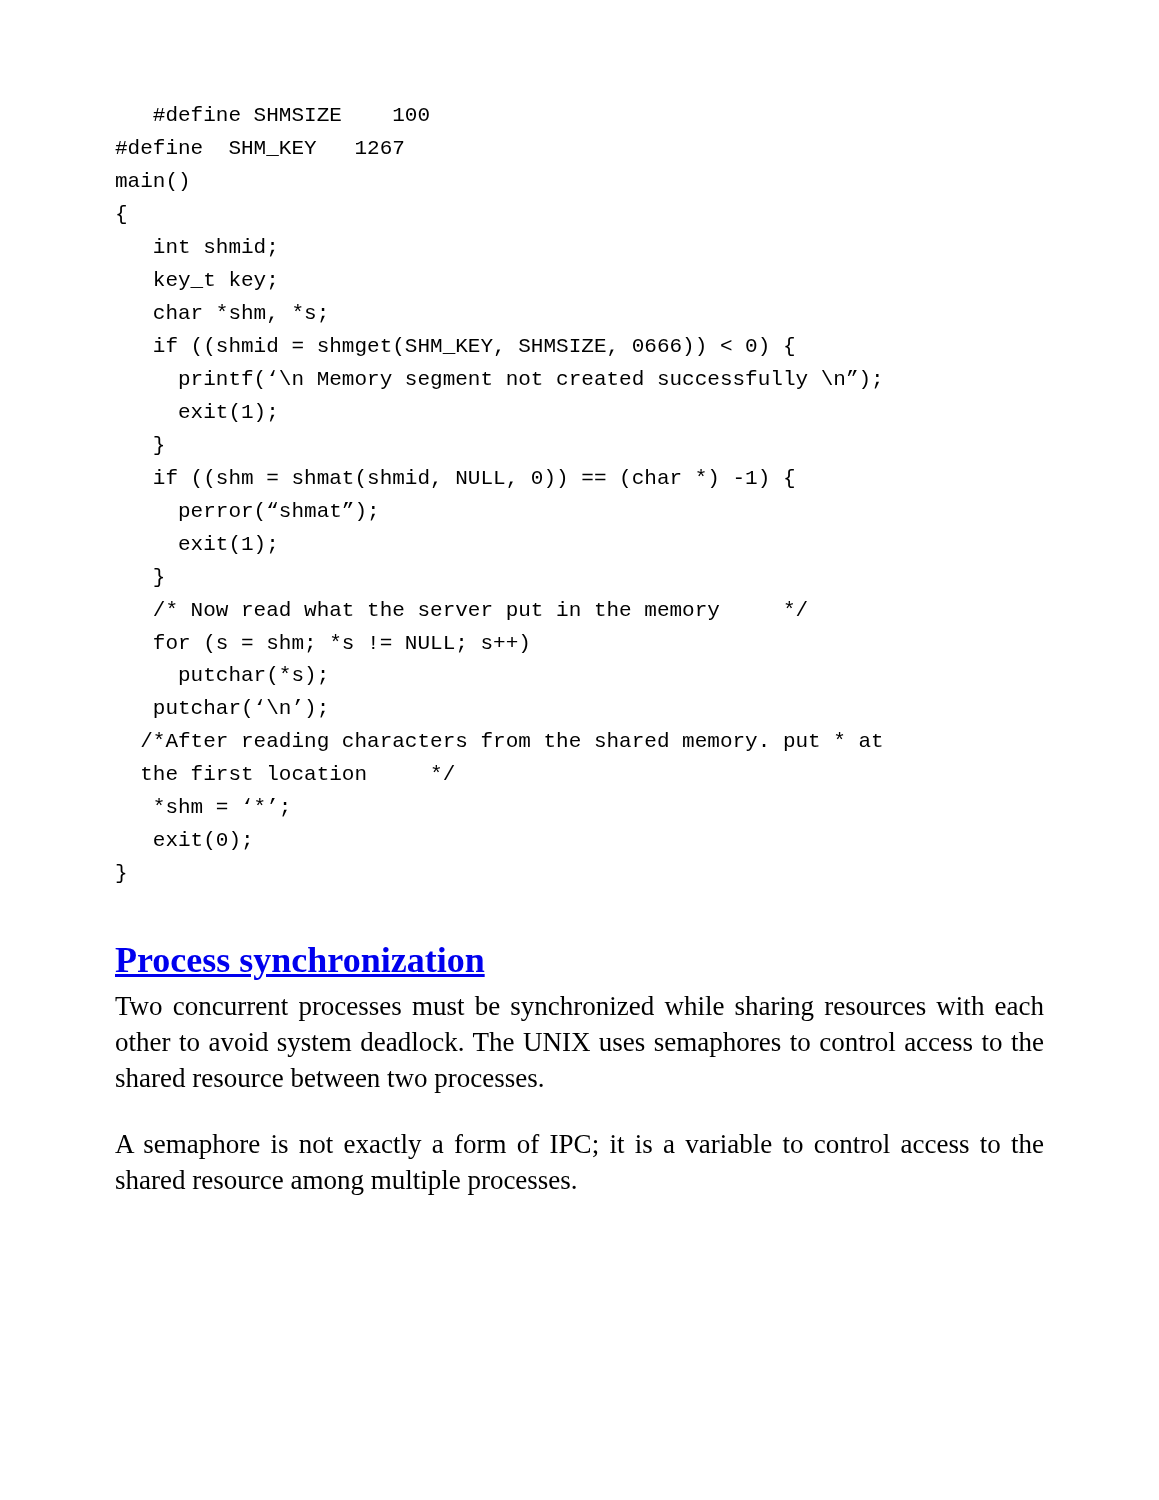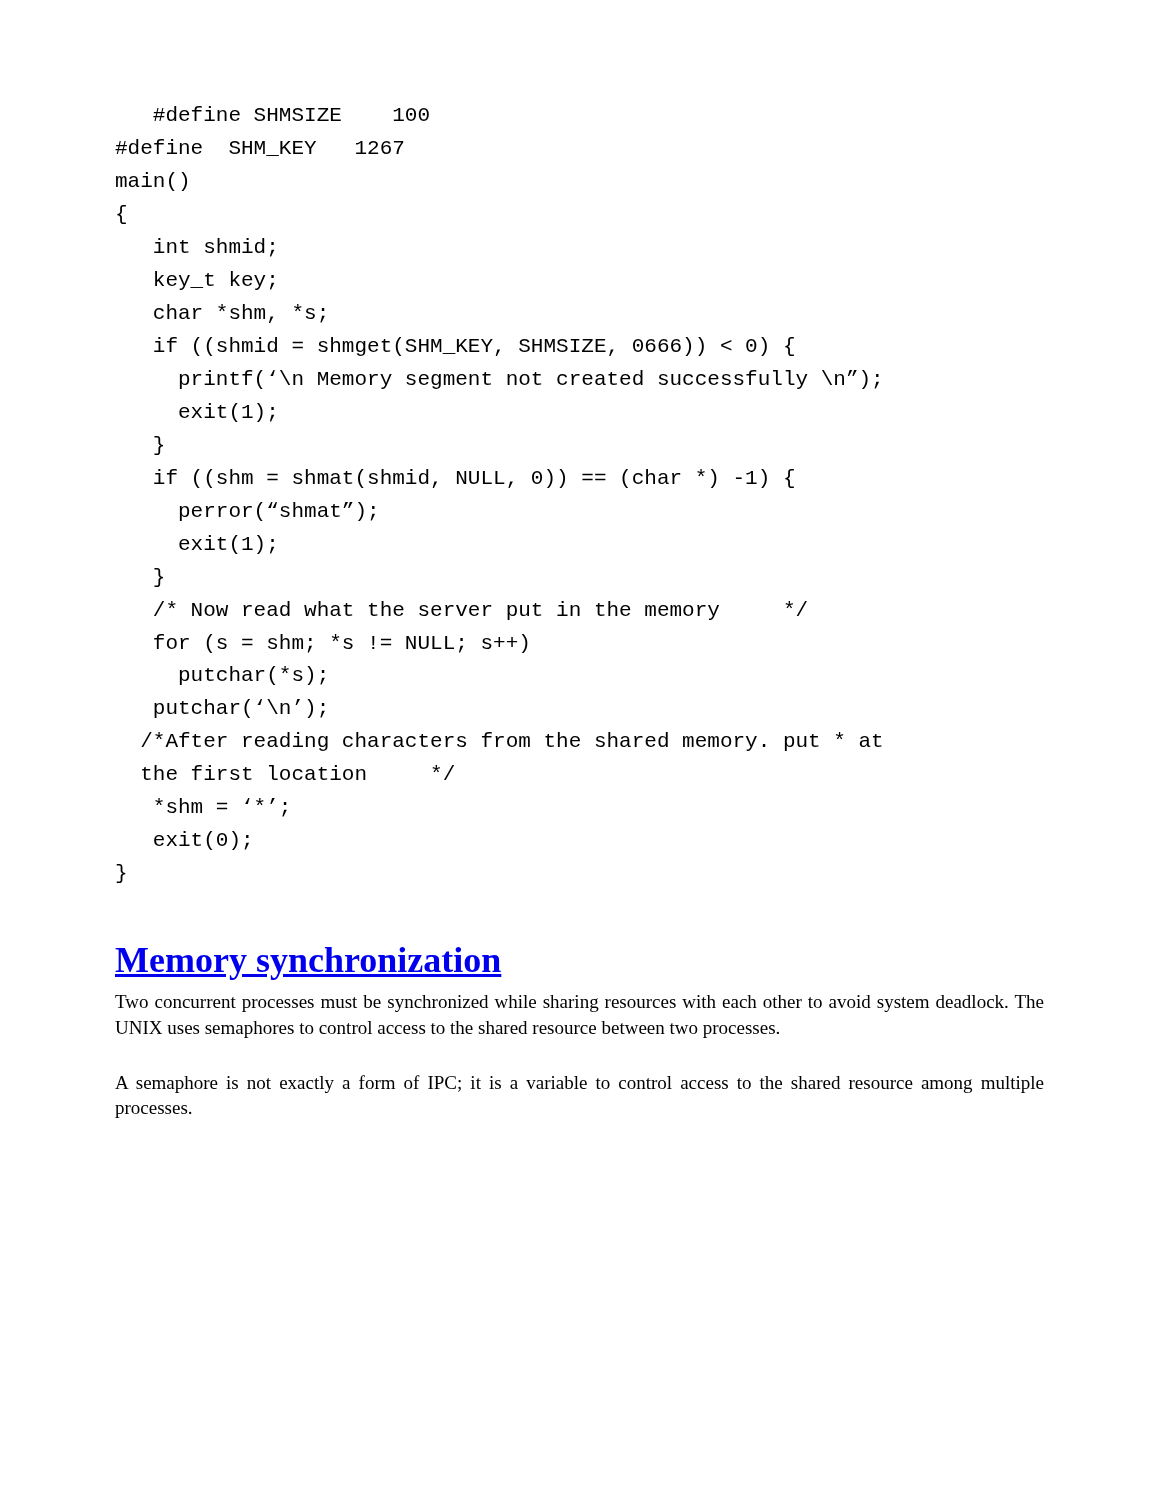--- a/index.html
+++ b/index.html
@@ -26,21 +26,21 @@
   .heading {
     font-family: "Times New Roman", Times, serif;
     font-size: 36px;
     font-weight: bold;
     color: #0000EE;
     text-decoration: underline;
     margin: 0 0 8px 0;
   }
   .body-text {
     font-family: "Times New Roman", Times, serif;
-    font-size: 19px;
+    font-size: 27px;
     line-height: 1.33;
     text-align: justify;
     margin: 0 0 30px 0;
     color: #000000;
   }
   .body-text.tight {
     margin-bottom: 12px;
   }
 </style>
 </head>
@@ -66,21 +66,21 @@
    /* Now read what the server put in the memory     */
    for (s = shm; *s != NULL; s++)
      putchar(*s);
    putchar(‘\n’);
   /*After reading characters from the shared memory. put * at
   the first location     */
    *shm = ‘*’;
    exit(0);
 }</div>
 
-  <h2 class="heading">Memory synchronization</h2>
+  <h2 class="heading">Process synchronization</h2>
 
   <p class="body-text">Two concurrent processes must be synchronized while sharing resources with each other to avoid system deadlock. The UNIX uses semaphores to control access to the shared resource between two processes.</p>
 
 
   <p class="body-text tight">A semaphore is not exactly a form of IPC; it is a variable to control access to the shared resource among multiple processes.</p>
 
 
 </div>
 
 </body></html>

